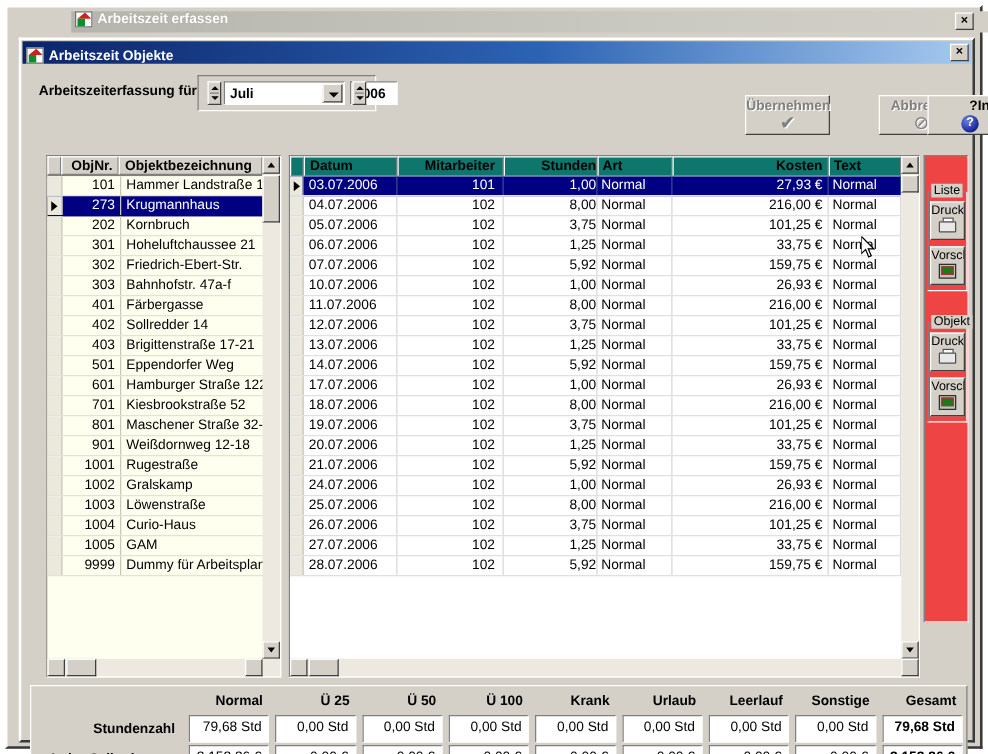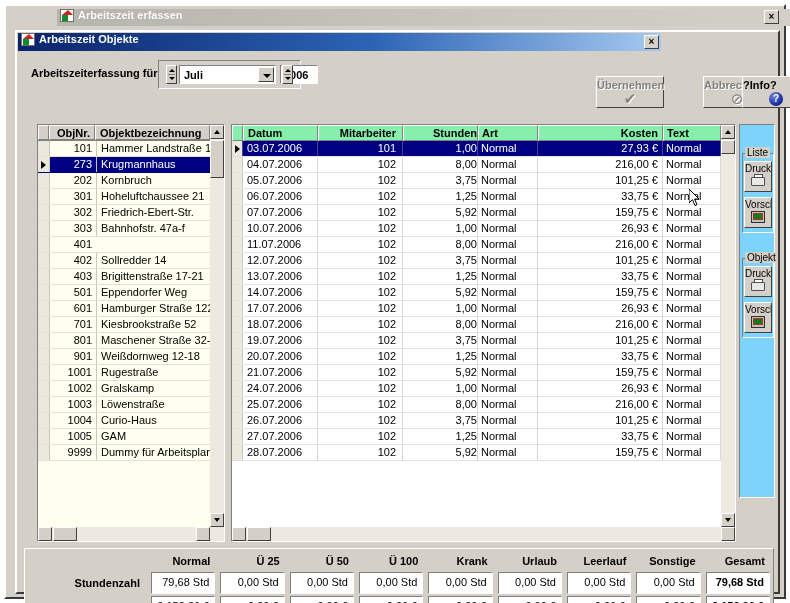--- a/index.html
+++ b/index.html
@@ -40,23 +40,23 @@
   #child-window {
     position: absolute; left: 9px; top: 24px;
     width: 765px; height: 564px;
     background: #d4d0c8;
     border-top: 2px solid #ffffff; border-left: 2px solid #ffffff;
     border-right: 2px solid #3a3a3a; border-bottom: 2px solid #3a3a3a;
     box-sizing: border-box;
   }
   #child-titlebar {
     position: absolute; left: 1px; top: 1px;
-    width: 643px; height: 18px;
+    width: 759px; height: 18px;
     background: linear-gradient(to right, #0a246a 0%, #2c64b4 55%, #a6caf0 100%);
-    display: flex; align-items: flex-start;
+    display: flex; align-items: flex-end;
   }
   #child-titlebar .tb-text {
     color: #ffffff; font-weight: bold; font-size: 11px; margin-left: 4px;
   }
 
   .app-icon {
     width: 14px; height: 13px; margin-left: 3px;
     position: relative; flex: none;
     background: #ffffff;
     border: 1px solid #707070;
@@ -154,21 +154,21 @@
   
   .cmd-btn {
     position: absolute; top: 44px; width: 68px; height: 32px;
     background: #d4d0c8;
     border-top: 1px solid #ffffff; border-left: 1px solid #ffffff;
     border-right: 1px solid #404040; border-bottom: 1px solid #404040;
     box-sizing: border-box; cursor: default;
   }
   .cmd-btn .lbl {
     position: absolute; left: 0; right: 0; top: 2px;
-    text-align: left; font-size: 11px; font-weight: bold;
+    text-align: right; font-size: 11px; font-weight: bold;
   }
   .cmd-btn.disabled .lbl { color: #808080; text-shadow: 1px 1px 0 #ffffff; }
   .cmd-btn .gx {
     position: absolute; left: 0; right: 0; top: 14px;
     text-align: center; font-size: 15px; line-height: 15px;
   }
   .cmd-btn.disabled .gx { color: #808080; text-shadow: 1px 1px 0 #ffffff; }
   #btn-uebernehmen { left: 579px; }
   #btn-abbrechen  { left: 660px; margin-left: 26px; }
   #btn-info       { left: 725px; }
@@ -255,21 +255,21 @@
     background: #ffffff;
     border-top: 1px solid #808080; border-left: 1px solid #808080;
     border-right: 1px solid #ffffff; border-bottom: 1px solid #ffffff;
     box-sizing: border-box;
   }
   #dg-hdr {
     position: absolute; left: 0; right: 0; top: 0; height: 16px;
     background: #d4d0c8; display: flex; box-sizing: border-box;
   }
   #dg-hdr .hc {
-    background: #86efac; font-weight: bold; font-size: 11px;
+    background: #0f766e; font-weight: bold; font-size: 11px;
     padding-top: 1px; box-sizing: border-box;
     border-top: 1px solid #ffffff; border-left: 1px solid #ffffff;
     border-right: 1px solid #808080; border-bottom: 1px solid #808080;
     overflow: hidden; white-space: nowrap;
   }
   #dg-rows {
     position: absolute; left: 0; right: 14px; top: 16px; bottom: 14px;
     overflow: hidden; background: #ffffff;
   }
   .drow { height: 16px; display: flex; box-sizing: border-box;
@@ -290,21 +290,21 @@
   .c-mit   { width: 85px; flex: none; text-align: right; padding-right: 6px; }
   .c-std   { width: 75px; flex: none; text-align: right; padding-right: 0; }
   .c-art   { width: 60px; flex: none; padding-left: 3px; }
   .c-kost  { width: 125px; flex: none; text-align: right; padding-right: 4px; }
   .c-text  { flex: 1; padding-left: 3px; border-right: none; }
 
   
   #side-panel {
     position: absolute; left: 722px; top: 92px;
     width: 36px; height: 374px;
-    background: #7dd3fc;
+    background: #ef4444;
     border-top: 1px solid #808080; border-left: 1px solid #808080;
     border-right: 1px solid #ffffff; border-bottom: 1px solid #ffffff;
     box-sizing: border-box;
   }
   .grp {
     position: absolute; left: 2px; width: 32px;
     border: 1px solid #ffffff;
     border-top-color: #808080; border-left-color: #808080;
     box-sizing: border-box;
   }
@@ -466,20 +466,21 @@
             <div class="nm">Friedrich-Ebert-Str.</div>
           </div>
           <div class="orow">
             <div class="mk"></div>
             <div class="nr">303</div>
             <div class="nm">Bahnhofstr. 47a-f</div>
           </div>
           <div class="orow">
             <div class="mk"></div>
             <div class="nr">401</div>
+            <div class="nm">Färbergasse</div>
           </div>
           <div class="orow">
             <div class="mk"></div>
             <div class="nr">402</div>
             <div class="nm">Sollredder 14</div>
           </div>
           <div class="orow">
             <div class="mk"></div>
             <div class="nr">403</div>
             <div class="nm">Brigittenstraße 17-21</div>

